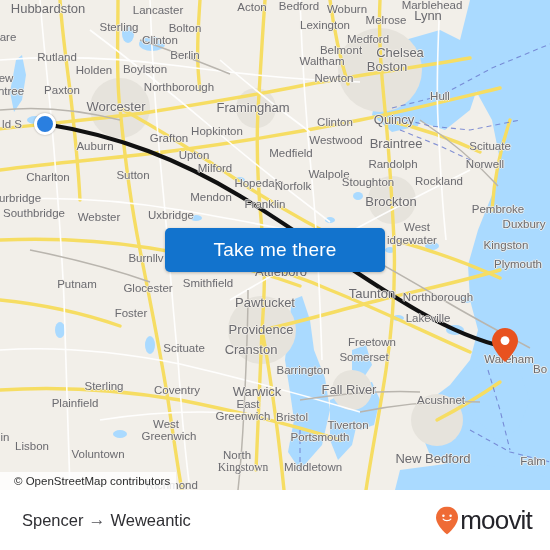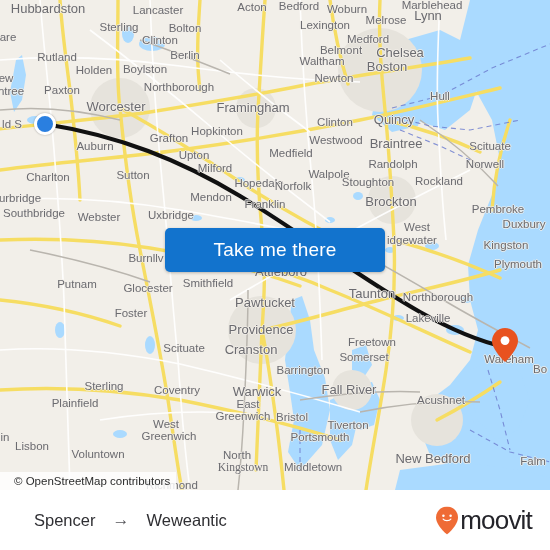--- a/index.html
+++ b/index.html
@@ -78,23 +78,23 @@
   }
 
   
   .footer {
     position: absolute; left: 0; top: 490px;
     width: 550px; height: 60px;
     background: #ffffff;
     display: flex; align-items: center;
   }
   .route-text {
-    position: absolute; left: 34px; top: 50%;
+    position: absolute; left: 22px; top: 50%;
     transform: translateY(-50%);
-    display: flex; align-items: center; gap: 17px;
+    display: flex; align-items: center; gap: 5px;
     font-size: 16.5px; color: #2f2f33; text-align: center;
   }
   .route-arrow { font-size: 17px; color: #55555a; }
   .brand {
     position: absolute; right: 18px; top: 50%;
     transform: translateY(-50%);
     display: flex; align-items: center; gap: 2px;
   }
   .brand-word { font-size: 26px; color: #24242a; letter-spacing: -.8px; font-weight: 400; }
 </style>

